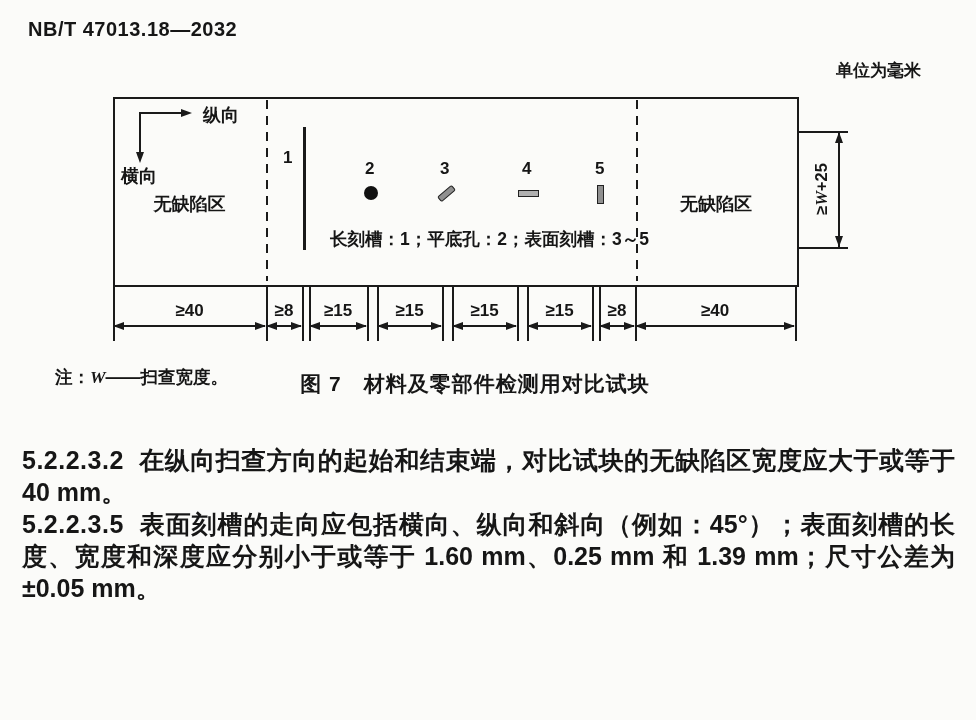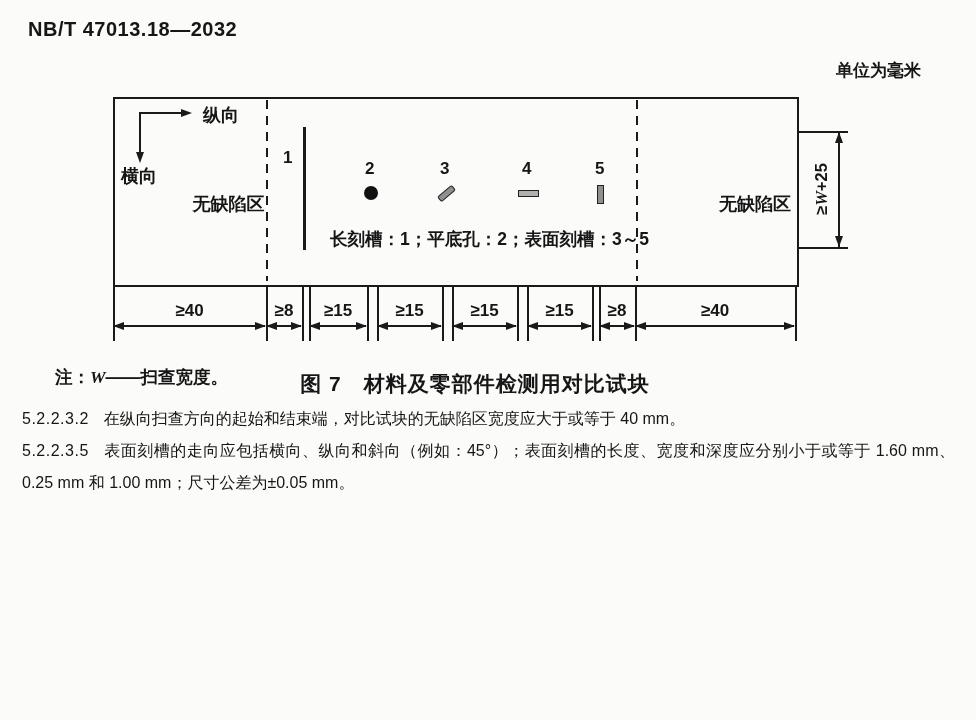--- a/index.html
+++ b/index.html
@@ -23,27 +23,27 @@
   .dim .ah-l{position:absolute;left:-1px;top:-3.5px;width:0;height:0;
     border-right:11px solid #1a1a1a;border-top:4.5px solid transparent;border-bottom:4.5px solid transparent;}
   .dim .ah-r{position:absolute;right:-1px;top:-3.5px;width:0;height:0;
     border-left:11px solid #1a1a1a;border-top:4.5px solid transparent;border-bottom:4.5px solid transparent;}
   .dlab{position:absolute;top:301px;text-align:center;font-weight:bold;font-size:17px;white-space:nowrap;}
   .it{font-style:italic;font-family:"Liberation Serif","DejaVu Serif",serif;}
   .sidedim{left:780px;top:179px;width:84px;height:20px;text-align:center;font-size:16.5px;
     transform:rotate(-90deg);transform-origin:center center;}
   .note{left:55px;top:365px;font-size:17.5px;}
   .caption{left:0;top:370px;width:950px;text-align:center;font-size:21px;font-weight:bold;letter-spacing:1px;}
-  .clauses{position:absolute;left:22px;top:403px;width:933px;
-    font-size:16px;line-height:32px;font-weight:normal;text-align:justify;}
+  .clauses{position:absolute;left:22px;top:444px;width:933px;
+    font-size:25px;line-height:32px;font-weight:bold;text-align:justify;}
   .clauses p{margin:0;}
   .cnum{margin-right:15px;letter-spacing:0.5px;}
   .deflab{font-size:17px;}
   .legend{left:330px;top:227px;font-size:17.5px;}
-  .zone{font-size:18px;text-align:center;padding-left:39px;}
+  .zone{font-size:18px;text-align:center;}
 </style>
 </head>
 <body>
 
 <div>
 
   <div class="lbl hdr">NB/T 47013.18—2032</div>
   <div class="lbl units">单位为毫米</div>
 
   <div>
@@ -142,16 +142,16 @@
     <div class="dlab" style="left:528px;width:63px;">≥15</div>
     <div class="dlab" style="left:600px;width:34px;">≥8</div>
     <div class="dlab" style="left:636px;width:158px;">≥40</div>
   </div>
 
   <div class="lbl note"><span>注：</span><span class="it">W</span><span>——扫查宽度。</span></div>
   <div class="lbl caption">图 7　材料及零部件检测用对比试块</div>
 
   <div class="clauses">
     <p><span class="cnum">5.2.2.3.2</span><span>在纵向扫查方向的起始和结束端，对比试块的无缺陷区宽度应大于或等于 40 mm。</span></p>
-    <p><span class="cnum">5.2.2.3.5</span><span>表面刻槽的走向应包括横向、纵向和斜向（例如：45°）；表面刻槽的长度、宽度和深度应分别小于或等于 1.60 mm、0.25 mm 和 1.00 mm；尺寸公差为±0.05 mm。</span></p>
+    <p><span class="cnum">5.2.2.3.5</span><span>表面刻槽的走向应包括横向、纵向和斜向（例如：45°）；表面刻槽的长度、宽度和深度应分别小于或等于 1.60 mm、0.25 mm 和 1.39 mm；尺寸公差为±0.05 mm。</span></p>
   </div>
 
 </div>
 
 </body></html>

